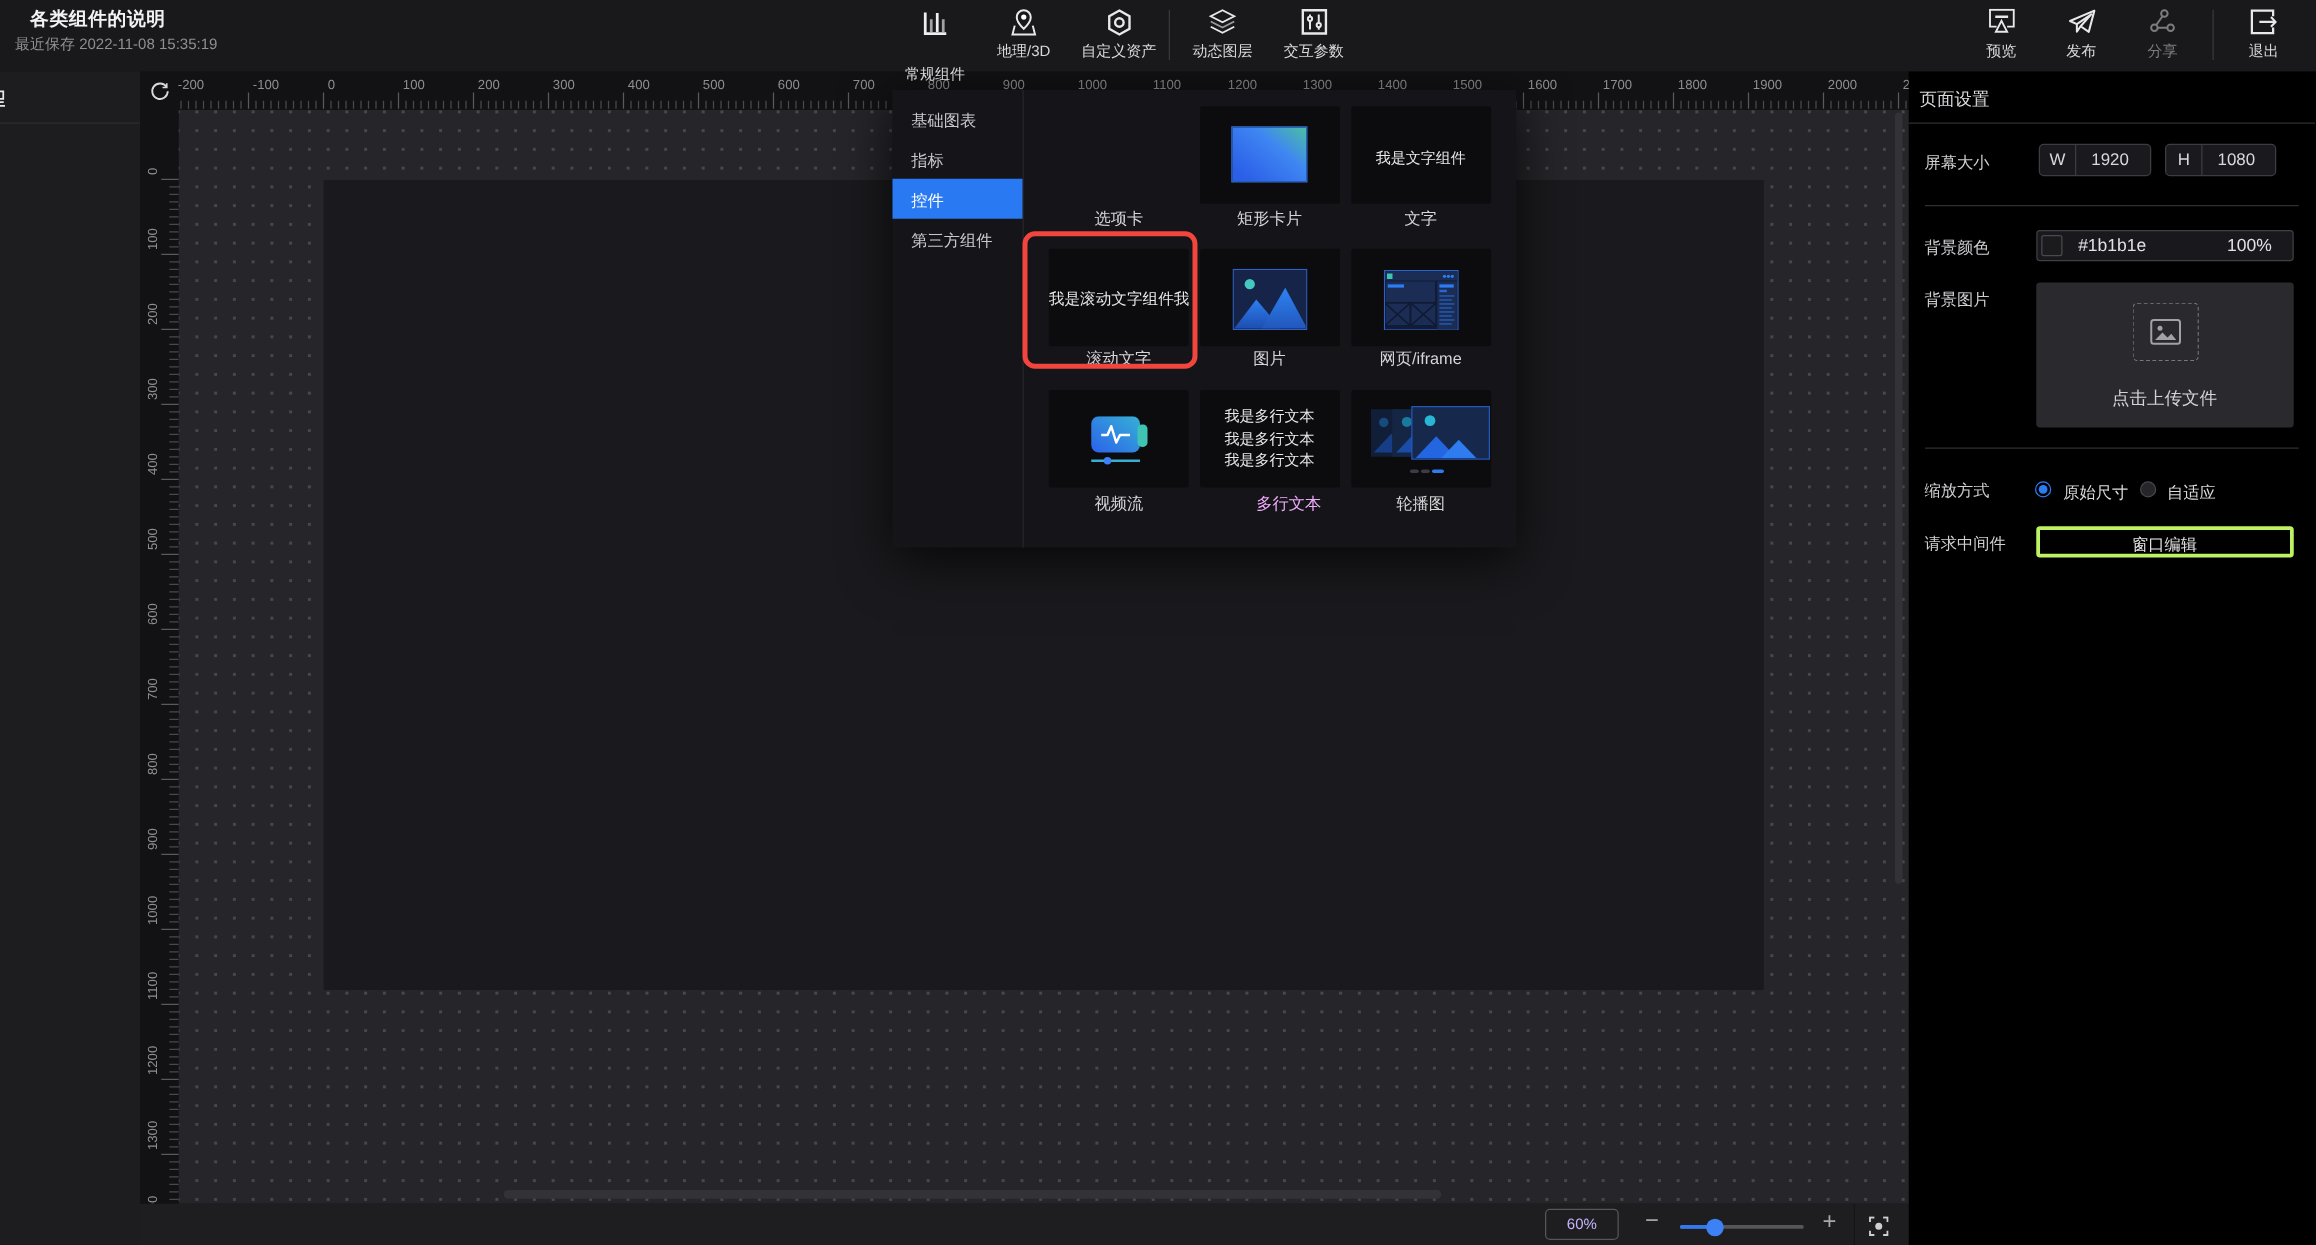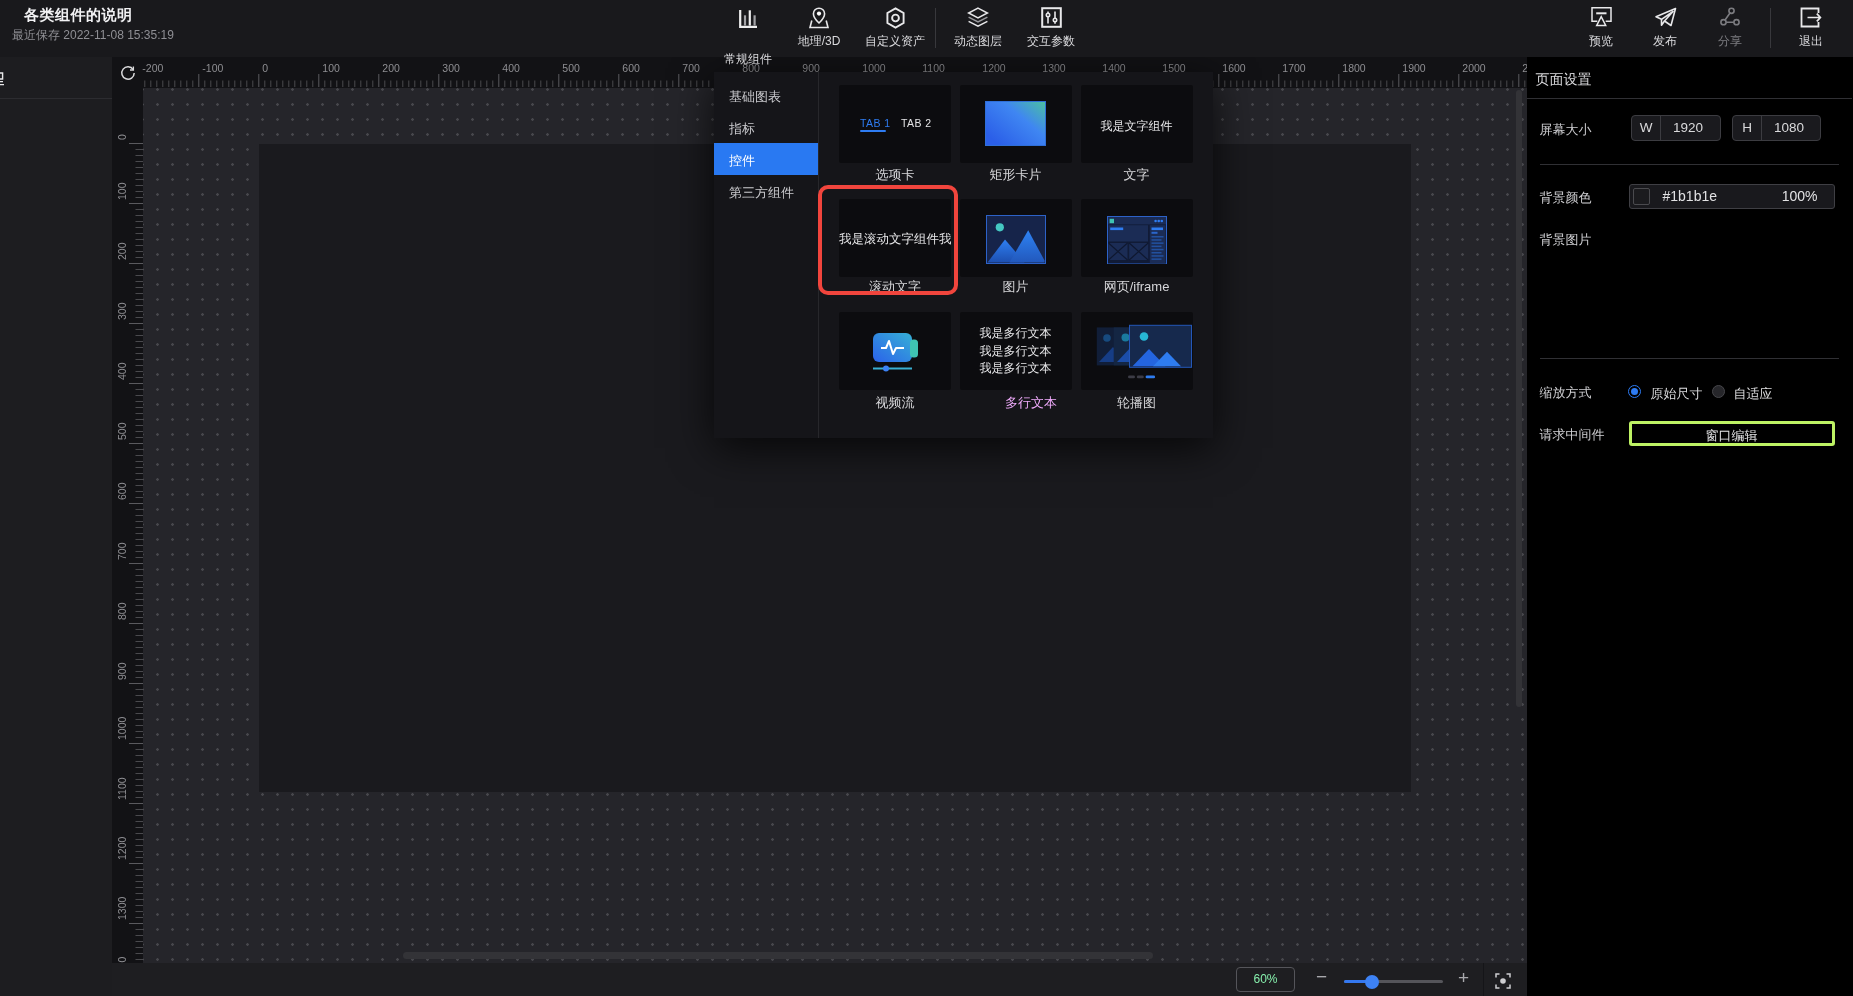--- a/index.html
+++ b/index.html
@@ -177,21 +177,21 @@
     </g>
   </svg>
 
 <svg class="abs" style="left:120px;top:65px;z-index:7" width="16" height="16" viewBox="0 0 16 16">
 <path d="M13.2 4.6 A6.2 6.2 0 1 0 14.2 8" stroke="#dadadc" stroke-width="1.5" fill="none"></path>
 <path d="M13.4 1.6v3.4h-3.4" stroke="#dadadc" stroke-width="1.3" fill="none"></path>
 </svg>
 
 <div class="abs" style="left:112px;top:963px;width:1416px;height:33px;background:#1e1e21;z-index:8">
   <div class="abs" style="left:1124px;top:4px;width:59px;height:25px;border:1px solid #55555a;border-radius:4px;
-   color:#86efac;font-size:12px;text-align:center;line-height:23px">60%</div>
+   color:#c4b5fd;font-size:12px;text-align:center;line-height:23px">60%</div>
   <div class="abs" style="left:1204px;top:3px;color:#a8a8ac;font-size:19px;font-weight:300">−</div>
   <div class="abs" style="left:1232px;top:17px;width:99px;height:3px;border-radius:2px;background:#55555a"></div>
   <div class="abs" style="left:1232px;top:17px;width:28px;height:3px;border-radius:2px;background:#3478f0"></div>
   <div class="abs" style="left:1253px;top:11.5px;width:14px;height:14px;border-radius:50%;background:#3d82f4"></div>
   <div class="abs" style="left:1346px;top:4px;color:#a8a8ac;font-size:19px;font-weight:300">+</div>
   <div class="abs" style="left:1371px;top:0;width:1px;height:33px;background:#151518"></div>
   <svg class="abs" style="left:1383px;top:10px" width="16" height="16" viewBox="0 0 16 16">
    <g stroke="#cfcfd2" stroke-width="1.5" fill="none">
    <path d="M1 4.5V1h3.5M11.5 1H15v3.5M15 11.5V15h-3.5M4.5 15H1v-3.5"></path>
       </g>
@@ -212,44 +212,49 @@
     <span class="abs" style="left:41px;top:0;font-size:13.5px;line-height:24px;color:#d9d9db">1080</span>
   </div>
   <div class="abs" style="left:13px;top:107px;width:299px;height:1px;background:#303034"></div>
   <div class="abs" style="left:13px;top:132px;font-size:13px">背景颜色</div>
   <div class="abs" style="left:102px;top:126.5px;width:206px;height:25px;background:#19191d;border:1px solid #3f3f44;border-radius:3px">
     <span class="abs" style="left:3px;top:3px;width:17px;height:17px;background:#1b1b1e;border:1px solid #4a4a4e;border-radius:2px"></span>
     <span class="abs" style="left:33px;top:0;font-size:14px;line-height:23px;color:#e2e2e4">#1b1b1e</span>
     <span class="abs" style="right:16px;top:0;font-size:14px;line-height:23px;color:#e2e2e4">100%</span>
   </div>
   <div class="abs" style="left:13px;top:174px;font-size:13px">背景图片</div>
+  <div class="abs" style="left:102px;top:169px;width:206px;height:116px;background:#2a2a2e;border-radius:3px">
+    <div class="abs" style="left:77px;top:16px;width:53px;height:47px;border:1px dashed #77777c;border-radius:4px">
+      <svg class="abs" style="left:13px;top:12px" width="25" height="21" viewBox="0 0 25 21">
+        <rect x="1" y="1" width="23" height="19" rx="2" fill="none" stroke="#a2a2a6" stroke-width="1.6"></rect>
+        <circle cx="8" cy="7.5" r="2" fill="#a2a2a6"></circle>
+        <path d="M4 17l6-6 4 4 3-3 4 5z" fill="#a2a2a6"></path>
+      </svg>
+    </div>
+    <div class="abs" style="left:0;top:84px;width:206px;text-align:center;font-size:14px;color:#d4d4d7">点击上传文件</div>
+  </div>
   <div class="abs" style="left:13px;top:301px;width:299px;height:1px;background:#303034"></div>
   <div class="abs" style="left:13px;top:327px;font-size:13px">缩放方式</div>
   <div class="abs" style="left:101.5px;top:327.5px;width:13px;height:13px;border-radius:50%;border:1.5px solid #2d7bf3"></div>
   <div class="abs" style="left:104.5px;top:330.5px;width:7px;height:7px;border-radius:50%;background:#2d7bf3"></div>
   <div class="abs" style="left:124px;top:328px;font-size:13px;color:#dcdcde">原始尺寸</div>
   <div class="abs" style="left:185px;top:327.5px;width:13.5px;height:13.5px;border-radius:50%;background:#26262a;border:1px solid #47474b"></div>
   <div class="abs" style="left:207px;top:328px;font-size:13px;color:#dcdcde">自适应</div>
   <div class="abs" style="left:13px;top:369px;font-size:13px">请求中间件</div>
   <div class="abs" style="left:102px;top:364px;width:206px;height:25px;border:3px solid #bef264;border-radius:3px;
    text-align:center;line-height:23px;font-size:13px;color:#e2e2e4">窗口编辑</div>
 </div>
 
 <div class="abs" style="left:714px;top:72px;width:499px;height:366px;background:#151519;box-shadow:0 10px 40px rgba(0,0,0,.75);z-index:25">
     <div class="abs" style="left:104px;top:0;width:1px;height:366px;background:#27272b"></div>
     <div class="abs" style="left:15px;top:16px;font-size:13px;color:#c9c9cd">基础图表</div>
     <div class="abs" style="left:15px;top:48px;font-size:13px;color:#c9c9cd">指标</div>
     <div class="abs" style="left:0;top:71px;width:104px;height:32px;background:#2979f2"></div>
     <div class="abs" style="left:15px;top:80px;font-size:13px;color:#fff">控件</div>
     <div class="abs" style="left:15px;top:112px;font-size:13px;color:#c9c9cd">第三方组件</div>
-    <div class="abs" style="left:125.0px;top:13.0px;width:112px;height:78px;background:#0c0c0f;border-radius:2px;">
-      <div class="abs" style="left:21px;top:32px;font-size:10.5px;letter-spacing:.4px;color:#2e7cf2">TAB 1</div>
-<div class="abs" style="left:21px;top:44.5px;width:26px;height:2.5px;border-radius:1px;background:#2e7cf2"></div>
-<div class="abs" style="left:62px;top:32px;font-size:10.5px;letter-spacing:.4px;color:#e4e4e6">TAB 2</div>
-    </div>
     <div class="abs" style="left:125.0px;top:94.0px;width:112px;text-align:center;font-size:13px;color:#d6d6d9">选项卡</div>
     <div class="abs" style="left:245.5px;top:13.0px;width:112px;height:78px;background:#0c0c0f;border-radius:2px;">
       <div class="abs" style="left:25px;top:16px;width:61px;height:45px;border:1px solid #2f6fd8;
 background:linear-gradient(40deg,#2b5fe8 12%,#3f86f2 62%,#4bbfa2 100%)"></div>
     </div>
     <div class="abs" style="left:245.5px;top:94.0px;width:112px;text-align:center;font-size:13px;color:#d6d6d9">矩形卡片</div>
     <div class="abs" style="left:366.5px;top:13.0px;width:112px;height:78px;background:#0c0c0f;border-radius:2px;">
       <div class="abs" style="left:0;top:33px;width:112px;text-align:center;font-size:12px;color:#e8e8ea">我是文字组件</div>
     </div>
     <div class="abs" style="left:366.5px;top:94.0px;width:112px;text-align:center;font-size:13px;color:#d6d6d9">文字</div>

